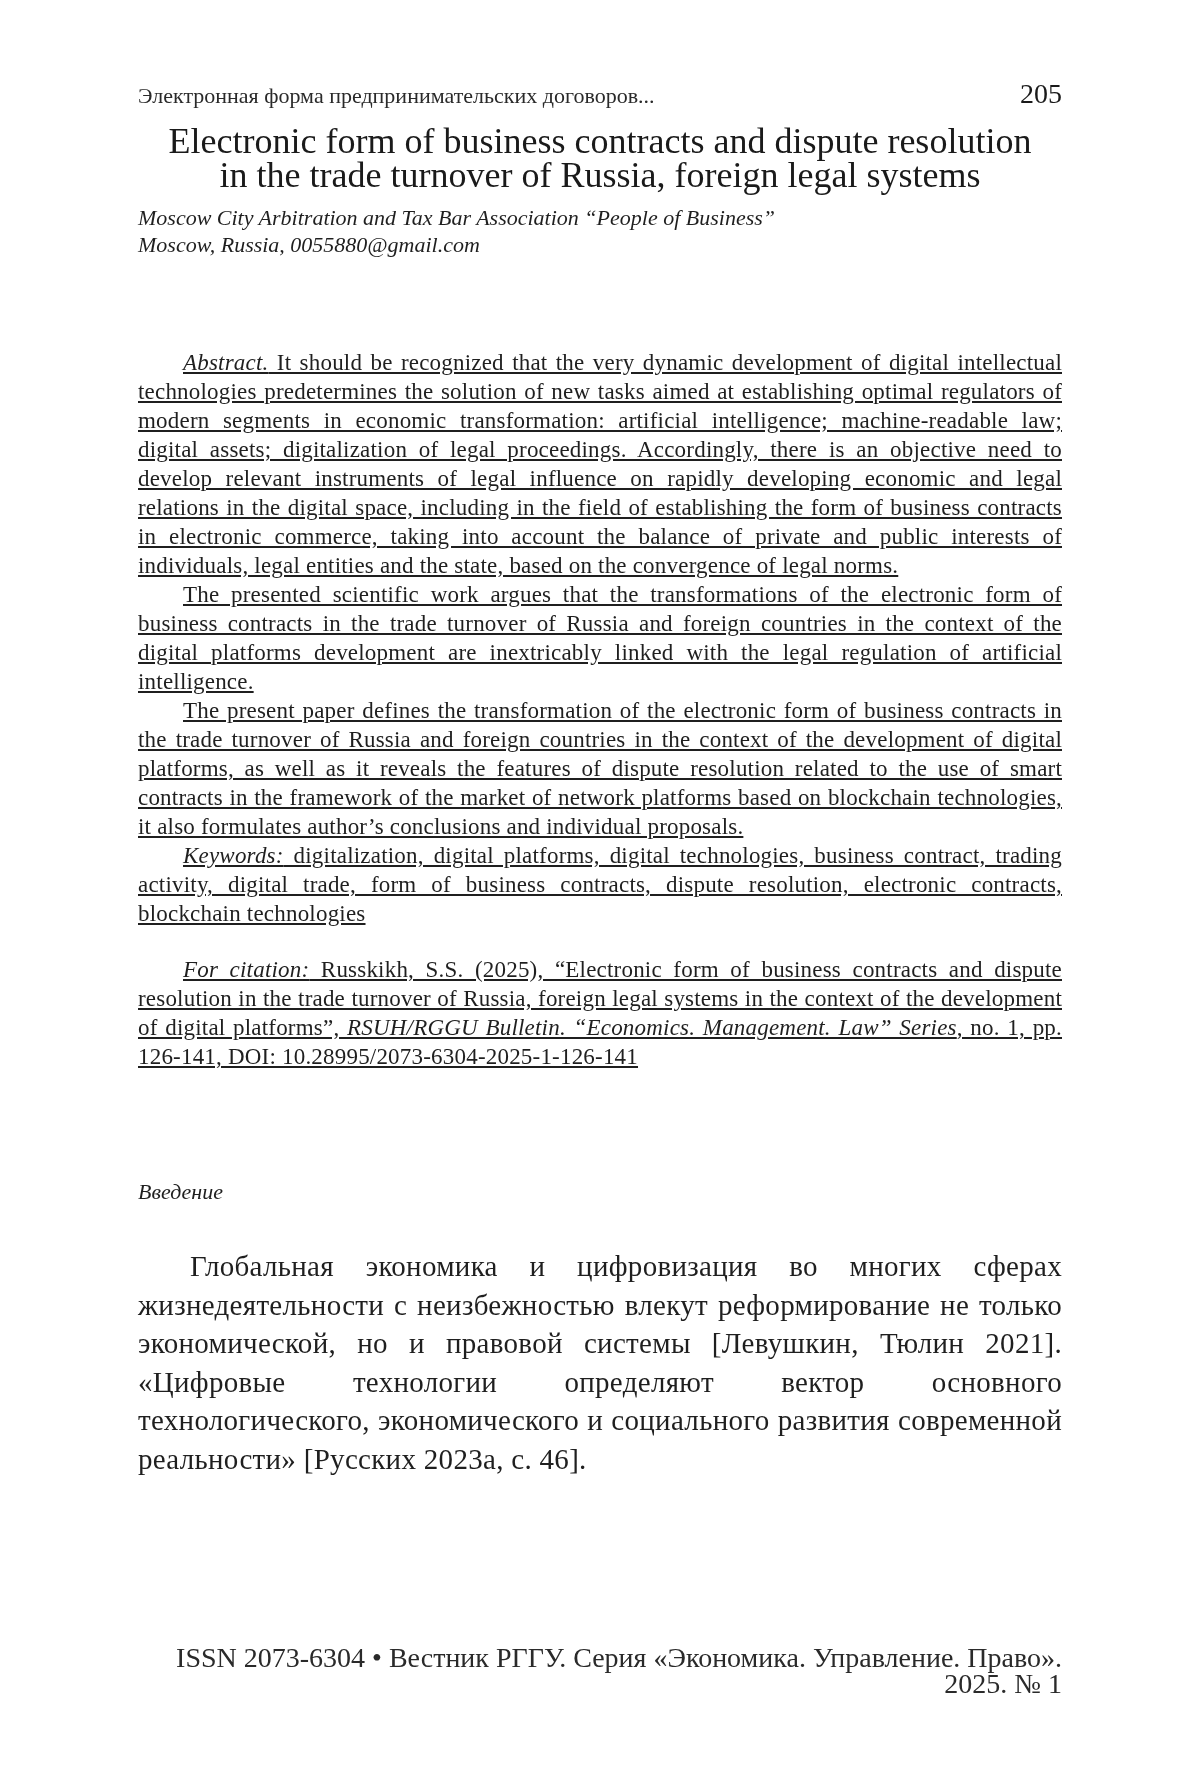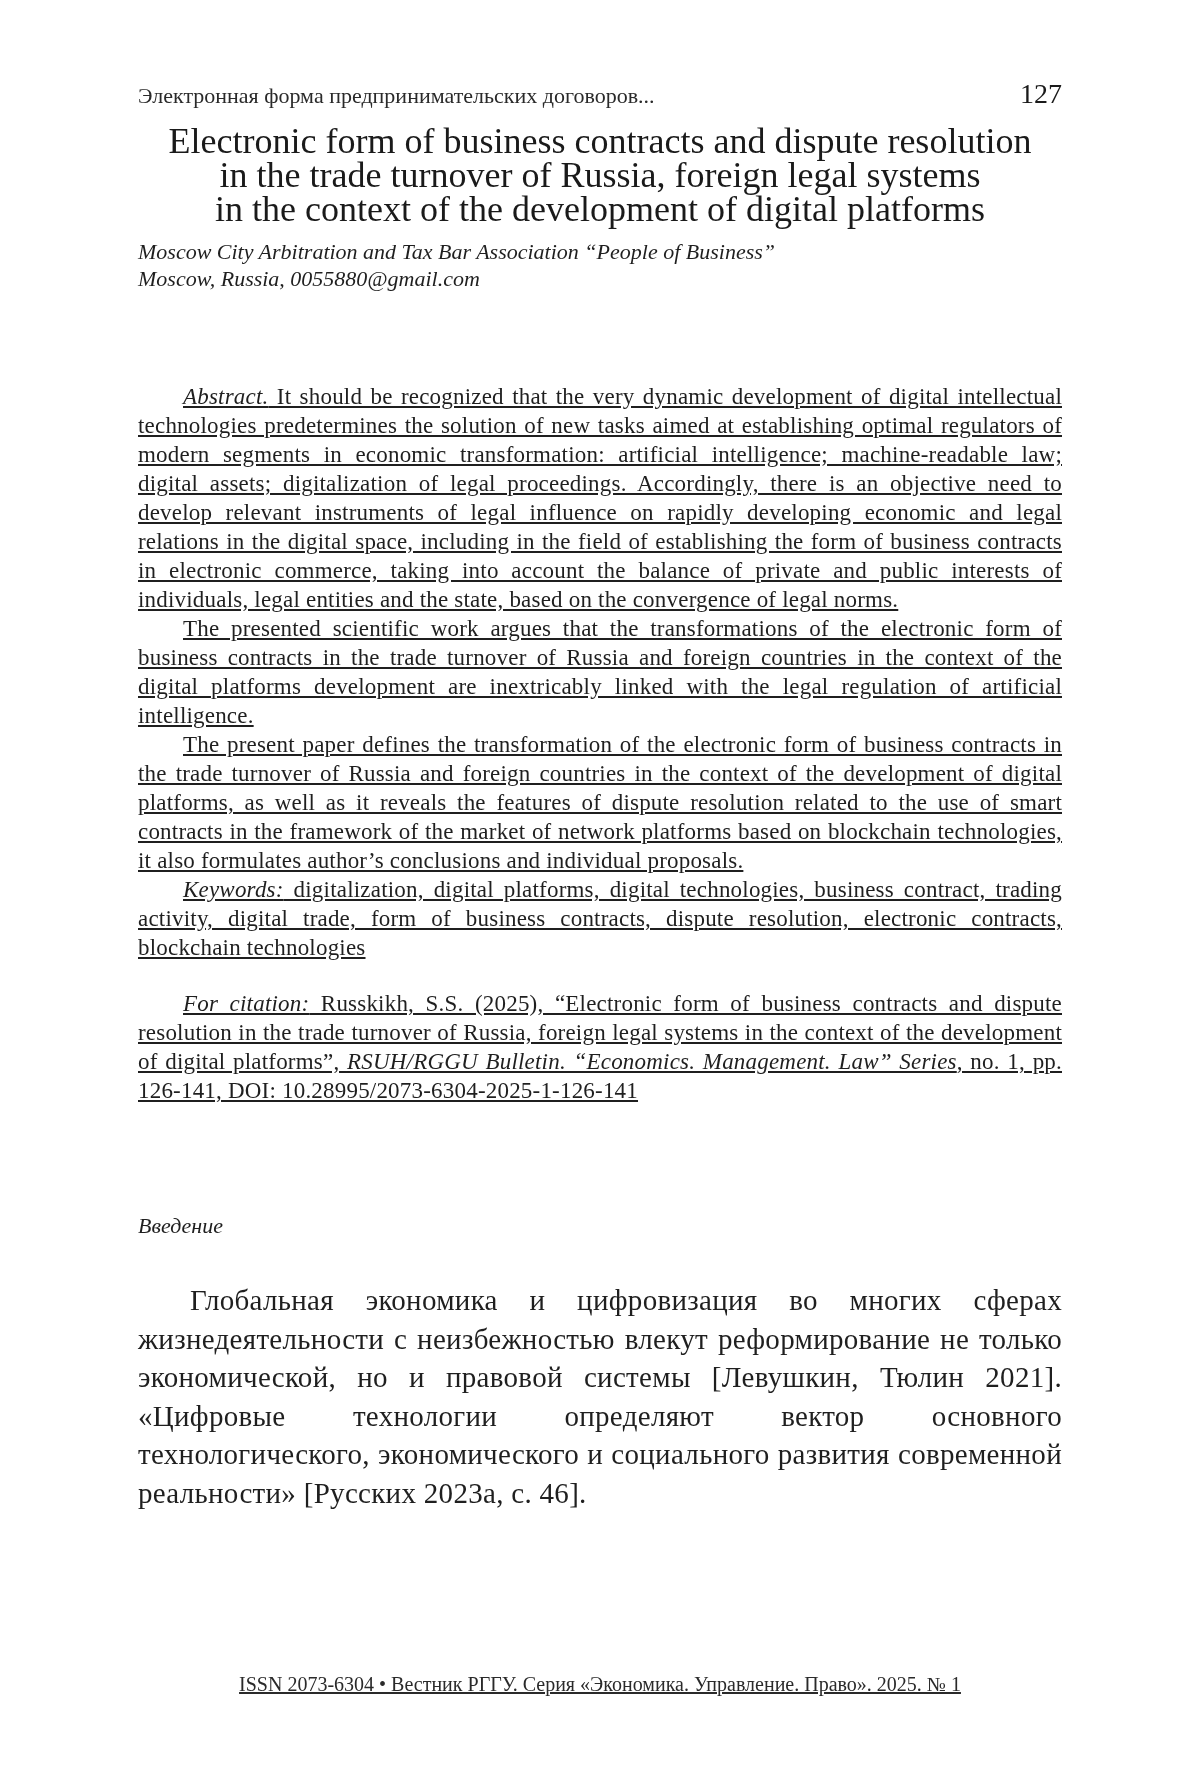--- a/index.html
+++ b/index.html
@@ -89,41 +89,39 @@
   .body-text p {
     margin: 0;
     text-indent: 52px;
   }
 
   .page-footer {
     position: absolute;
     left: 138px;
     right: 138px;
     bottom: 100px;
-    font-size: 20px;
+    font-size: 28px;
     line-height: 26px;
     color: #2a2a2a;
-    text-align: center;
-    text-decoration: underline;
+    text-align: right;
   }
 </style>
 </head>
 <body>
 
 <div class="page">
 
   <div class="running-head">
     <span class="running-title">Электронная форма предпринимательских договоров...</span>
-    <span class="page-number">127</span>
+    <span class="page-number">205</span>
   </div>
 
   <h1 class="article-title">
       <div>Electronic form of business contracts and dispute resolution</div>
       <div>in the trade turnover of Russia, foreign legal systems</div>
-      <div>in the context of the development of digital platforms</div>
     </h1>
 
 
   <div class="affiliation">
       <div>Moscow City Arbitration and Tax Bar Association “People of Business”</div>
       <div>Moscow, Russia, 0055880@gmail.com</div>
     </div>
 
   <div class="abstract-block">
     <p><span class="i">Abstract.</span><span> It should be recognized that the very dynamic development of digital intellectual technologies predetermines the solution of new tasks aimed at establishing optimal regulators of modern segments in economic transformation: artificial intelligence; machine-readable law; digital assets; digitalization of legal proceedings. Accordingly, there is an objective need to develop relevant instruments of legal influence on rapidly developing economic and legal relations in the digital space, including in the field of establishing the form of business contracts in electronic commerce, taking into account the balance of private and public interests of individuals, legal entities and the state, based on the convergence of legal norms.</span></p>

